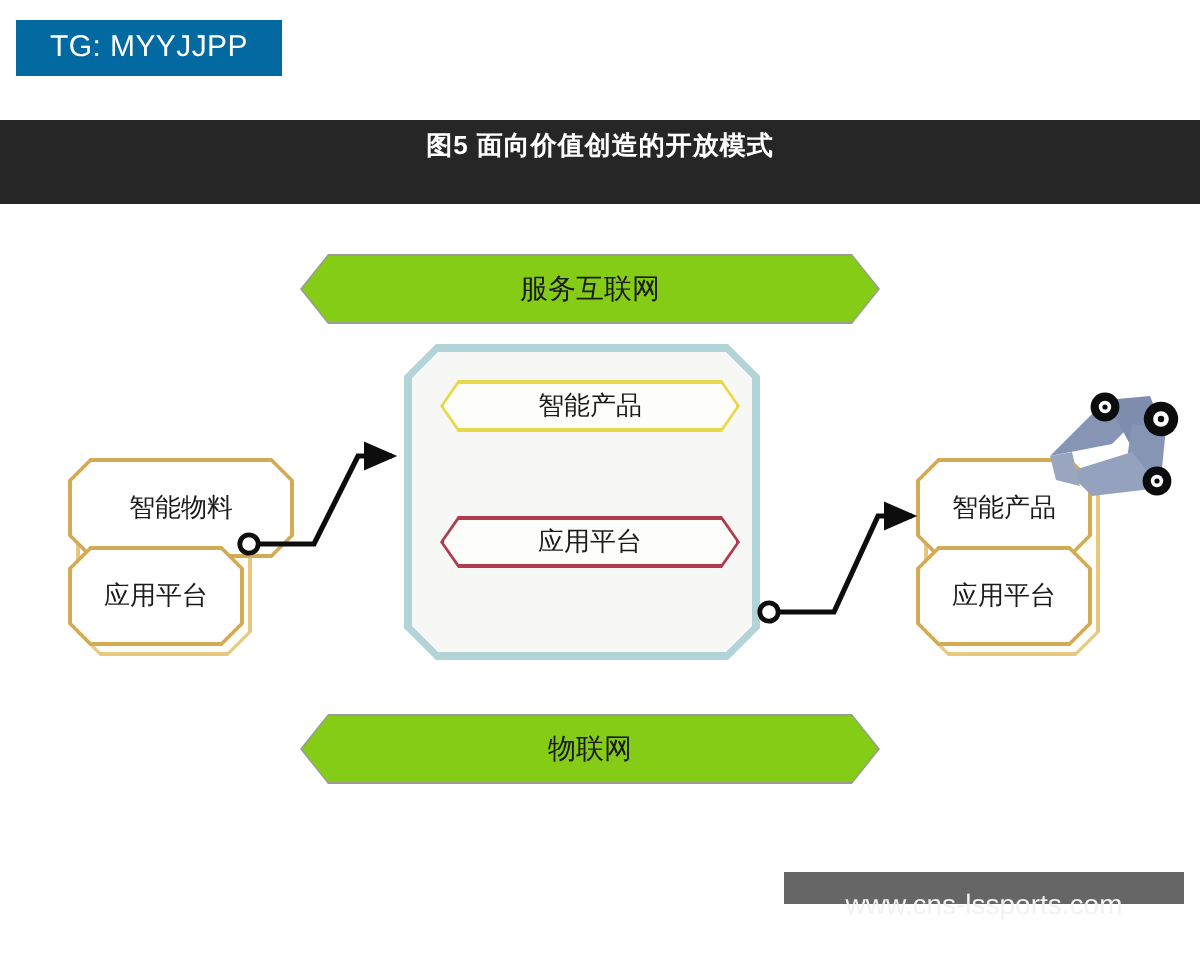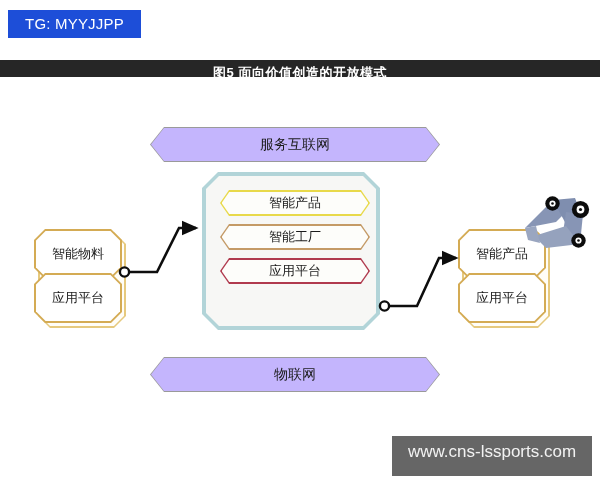--- a/index.html
+++ b/index.html
@@ -15,54 +15,54 @@
     overflow: hidden;
   }
 
   
   #tg-badge {
     position: absolute;
     left: 8px;
     top: 10px;
     width: 133px;
     height: 28px;
-    background: #1d4ed8;
+    background: #0369a1;
     color: #ffffff;
     font-size: 15px;
     line-height: 28px;
     text-align: center;
     letter-spacing: 0.2px;
     white-space: nowrap;
   }
 
   
   #caption-bar {
     position: absolute;
     left: 0;
     top: 60px;
     width: 600px;
-    height: 17px;
+    height: 42px;
     background: #262626;
     color: #ffffff;
     font-size: 13px;
     font-weight: bold;
     line-height: 26px;
     text-align: center;
     letter-spacing: 0.5px;
     white-space: nowrap;
   }
   .bar-band-wrap {
     position: absolute;
     background: #9a9a9a;
     clip-path: polygon(14px 0, calc(100% - 14px) 0, 100% 50%, calc(100% - 14px) 100%, 14px 100%, 0 50%);
   }
   .bar-band-inner {
     position: absolute;
     left: 1px; top: 1px; right: 1px; bottom: 1px;
-    background: #c4b5fd;
+    background: #84cc16;
     clip-path: polygon(13px 0, calc(100% - 13px) 0, 100% 50%, calc(100% - 13px) 100%, 13px 100%, 0 50%);
     display: flex;
     align-items: center;
     justify-content: center;
     color: #1b1b1b;
     font-size: 14px;
     white-space: nowrap;
   }
 
   
@@ -164,24 +164,24 @@
     width: 600px; height: 480px;
     pointer-events: none;
   }
 
   
   #site-watermark {
     position: absolute;
     left: 392px;
     top: 436px;
     width: 200px;
-    height: 40px;
+    height: 16px;
     background: #666666;
     color: #f2f2f2;
-    font-size: 17px;
+    font-size: 14px;
     line-height: 32px;
     text-align: center;
     white-space: nowrap;
   }
 </style>
 </head>
 <body>
 
 <div id="tg-badge">TG: MYYJJPP</div>
 
@@ -191,36 +191,33 @@
   <div class="bar-band-inner">服务互联网</div>
 </div>
 
 <div id="cps-container">
   <div id="cps-container-inner">
 
     <div class="cps-chip" style="top:14px; background:#e8d94a;">
       <div class="cps-chip-inner">智能产品</div>
     </div>
 
-    <div class="cps-chip" style="top:48px; background:#c49a66;">
-      <div class="cps-chip-inner">智能工厂</div>
-    </div>
 
     <div class="cps-chip" style="top:82px; background:#b03a4e;">
       <div class="cps-chip-inner">应用平台</div>
     </div>
 
   </div>
 </div>
 
 <div class="side-box" style="left:38px; top:232px;">
   <div class="side-box-outer">
     <div class="side-box-outer-in"></div>
   </div>
-  <div class="side-cell" style="top:-3px;">
+  <div class="side-cell" style="top:-3px;padding-left:25px;">
     <div class="side-cell-in">智能物料</div>
   </div>
   <div class="side-cell" style="top:41px;">
     <div class="side-cell-in">应用平台</div>
   </div>
 </div>
 
 <div class="side-box" style="left:462px; top:232px;">
   <div class="side-box-outer">
     <div class="side-box-outer-in"></div>

